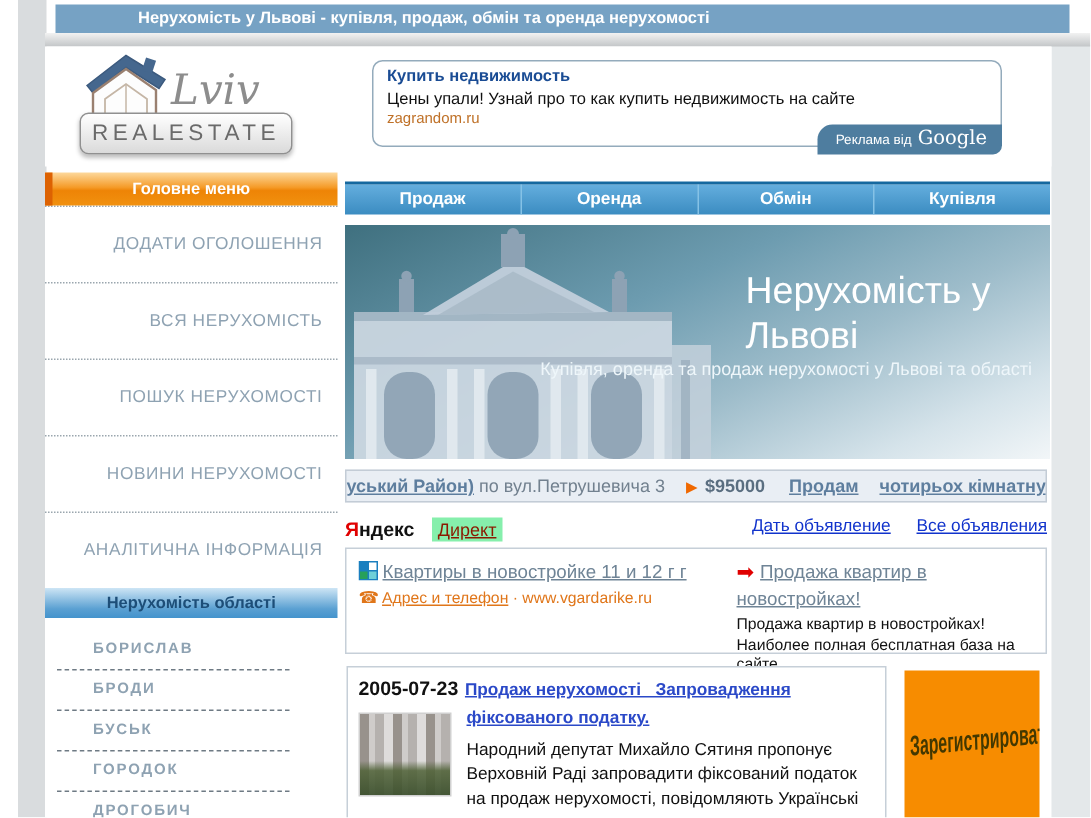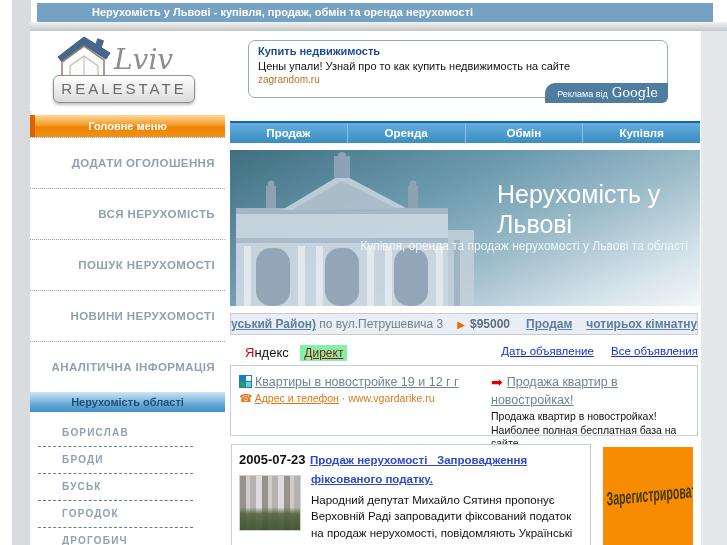--- a/index.html
+++ b/index.html
@@ -38,21 +38,21 @@
     border-radius:10px 0 6px 0; padding:2px 10px 3px 12px; color:#fff; font-size:9px; }
   .gad-badge .g { font-family:"DejaVu Serif", serif; font-size:13px; margin-left:4px; }
 
   
   .sidebar { position:absolute; left:30px; top:115px; width:195px; background:#fff; }
   .menu-head { height:22px; background:linear-gradient(#fdd89b,#f59b28 45%,#ee8406 55%,#f1910f);
     color:#fff; font-size:11px; font-weight:bold; text-align:center; line-height:22px; position:relative; }
   .menu-head::before { content:""; position:absolute; left:0; top:0; width:5px; height:22px; background:#dd6202; }
   .dot-sep { border-top:1px dotted #9aa6ae; height:0; }
   .menu-item { height:50px; display:flex; align-items:center; justify-content:flex-end;
-    padding-right:10px; font-size:11.5px; font-weight:bold; color:#8ea2b2; letter-spacing:.4px; cursor:pointer; }
+    padding-right:10px; font-size:11.5px; font-weight:normal; color:#8ea2b2; letter-spacing:.4px; cursor:pointer; }
   .region-head { height:20px; background:linear-gradient(#cde5f5,#5aa0d2 70%,#4493cc);
     color:#1d4e78; font-size:11px; font-weight:bold; text-align:center; line-height:20px; }
   .regions { padding-top:8px; }
   .region-item { height:26px; line-height:26px; padding-left:32px; font-size:10px;
     font-weight:bold; color:#8ea2b2; letter-spacing:1.2px; cursor:pointer; }
   .dash-sep { border-top:1px dashed #6e7a84; margin:0 32px 0 8px; height:0; }
 
   
   .main { position:absolute; left:230px; top:4px; width:556px; height:545px; }
   .navbar { position:absolute; left:0; top:117px; width:470px; height:22px;
@@ -71,21 +71,21 @@
 
   .ticker { position:absolute; left:0; top:309px; width:468px; height:22px;
     background:#e9eef4; border:1px solid #c3ccd6; font-size:12px; color:#72818f;
     line-height:20px; white-space:nowrap; overflow:hidden; }
   .ticker a, .t-link { color:#5e7e9e; font-weight:bold; text-decoration:underline; cursor:pointer; }
   .t-tri { color:#f06800; margin:0 5px 0 14px; font-size:10px; }
   .t-price { font-weight:bold; color:#5a6e80; margin-right:16px; }
   .t-gap { margin-right:14px; }
 
   .ya-head { position:absolute; left:0; top:341px; width:468px; height:17px; font-size:13px; }
-  .ya-brand { font-weight:normal; color:#111;margin-left:15px; }
+  .ya-brand { font-weight:bold; color:#111; }
   .ya-brand .red { color:#e00000; }
   .ya-direct { background:#86efac; color:#8b1a00; text-decoration:underline; font-size:12px;
     padding:1px 4px; margin-left:8px; cursor:pointer; }
   .ya-links { float:right; font-size:11.5px; }
   .ya-links span { color:#1133cc; text-decoration:underline; margin-left:14px; cursor:pointer; }
 
   .ya-box { position:absolute; left:0; top:361px; width:468px; height:71px;
     border:1px solid #c6cfd8; background:#fff; display:flex; padding:6px 8px; }
   .ya-ad1 { width:56%; padding-right:10px; }
   .ya-ad2 { width:44%; }
@@ -224,21 +224,21 @@
     </div>
 
     <div class="ya-box">
       <div class="ya-ad1">
         <div>
           <svg class="ad-ico" width="13" height="13" viewBox="0 0 13 13">
             <rect width="13" height="13" fill="#1b7fbf"></rect>
             <rect x="7" y="1" width="5" height="5" fill="#ffffff"></rect>
             <rect x="1" y="7" width="5" height="5" fill="#27a05a"></rect>
             <rect x="7" y="7" width="5" height="5" fill="#6fd0d8"></rect>
-          </svg><span class="ad-title">Квартиры в новостройке 19 и 12 г г</span>
+          </svg><span class="ad-title">Квартиры в новостройке 11 и 12 г г</span>
         </div>
         <div class="ad-foot"><span class="phone">☎</span><span class="lnk">Адрес и телефон</span><span> · </span><span class="ad-url">www.vgardarike.ru</span></div>
       </div>
       <div class="ya-ad2">
         <div><span class="arrow">➡</span><span class="ad-title">Продажа квартир в новостройках!</span></div>
         <div class="ad-body">Продажа квартир в новостройках! Наиболее полная бесплатная база на сайте</div>
         <div class="ad-foot"><span class="ad-url">1dom.ru</span></div>
       </div>
     </div>
 

